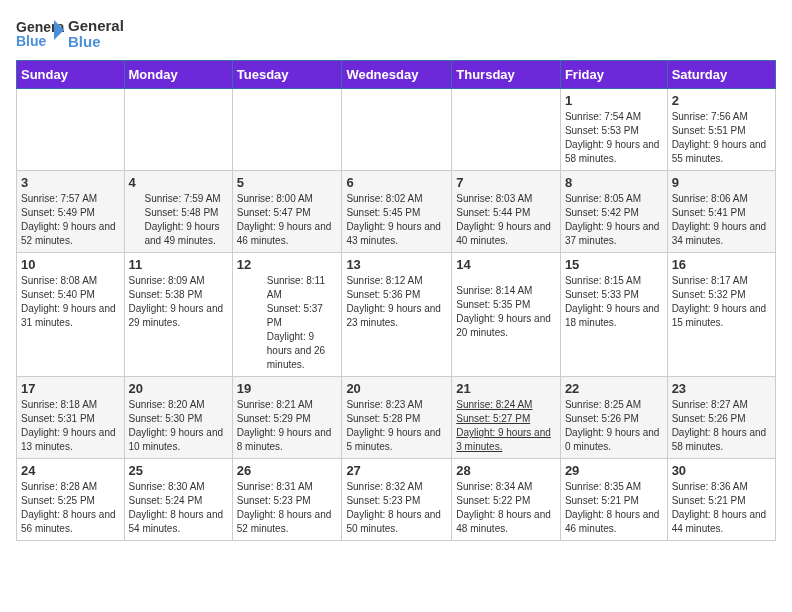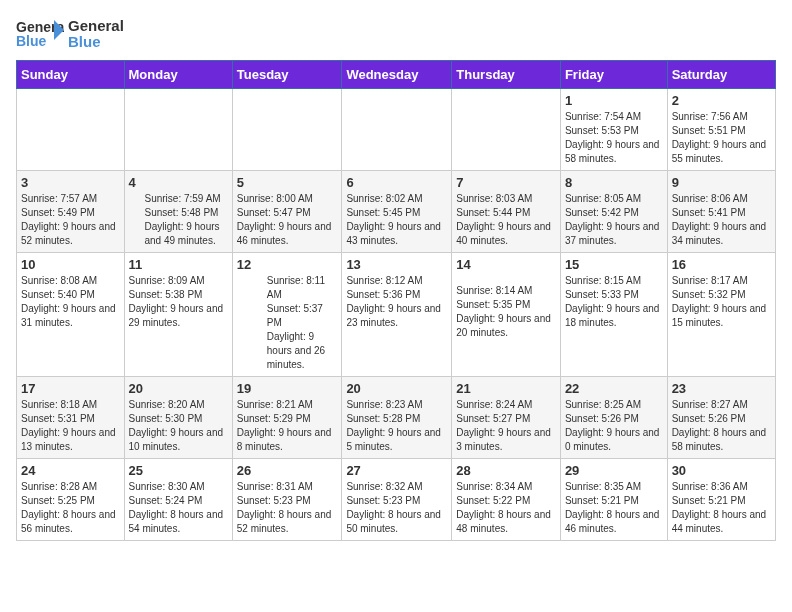--- a/index.html
+++ b/index.html
@@ -233,21 +233,21 @@
 Daylight: 9 hours and 8 minutes.</div>
         </td>
         <td>
           <span class="day-num">20</span>
           <div class="day-info" style="white-space: pre-line;">Sunrise: 8:23 AM
 Sunset: 5:28 PM
 Daylight: 9 hours and 5 minutes.</div>
         </td>
         <td>
           <span class="day-num">21</span>
-          <div class="day-info" style="white-space: pre-line;">Sunrise: 8:24 AM
+          <div class="day-info" style="white-space: pre-line; text-decoration: underline;">Sunrise: 8:24 AM
 Sunset: 5:27 PM
 Daylight: 9 hours and 3 minutes.</div>
         </td>
         <td>
           <span class="day-num">22</span>
           <div class="day-info" style="white-space: pre-line;">Sunrise: 8:25 AM
 Sunset: 5:26 PM
 Daylight: 9 hours and 0 minutes.</div>
         </td>
         <td>

